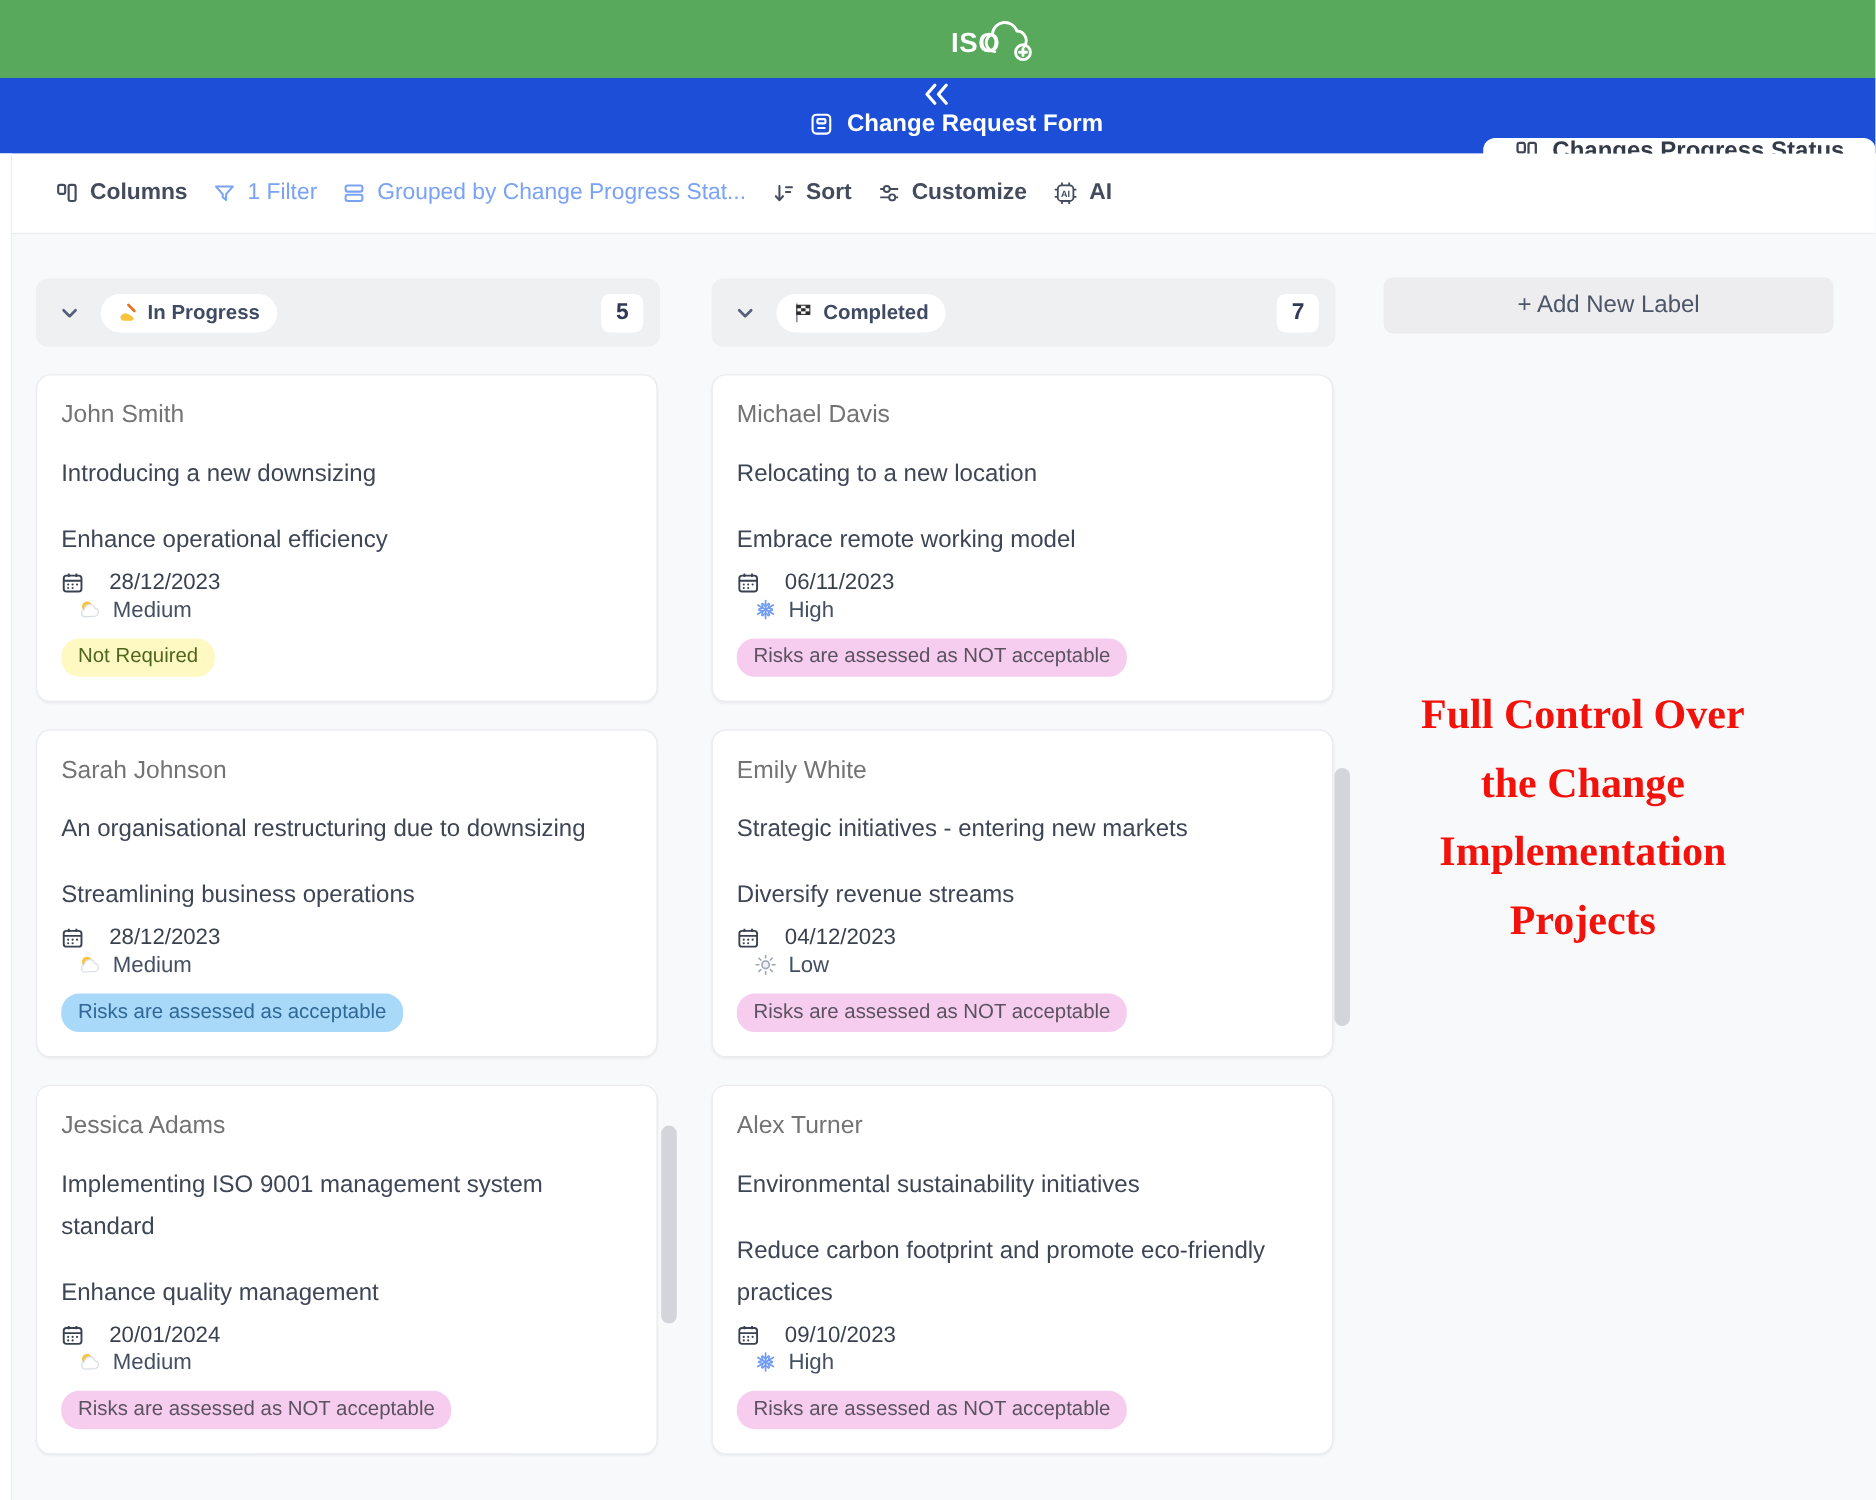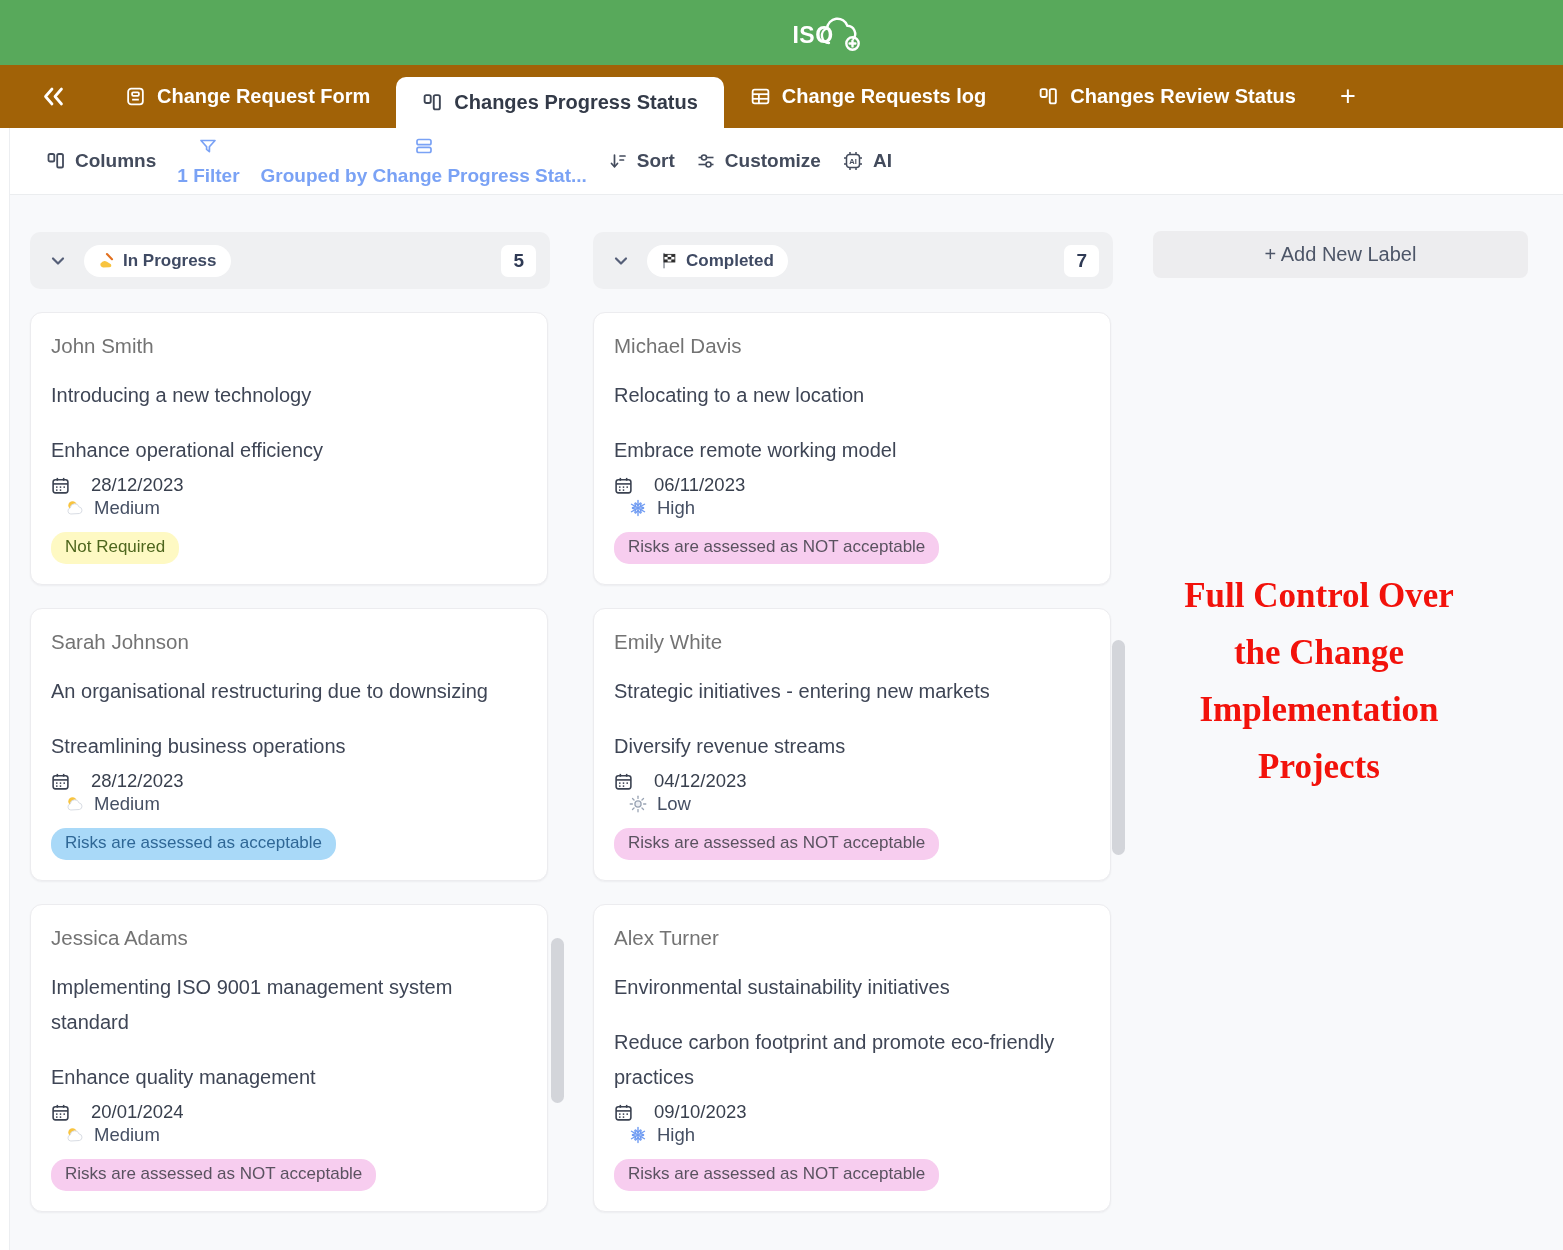--- a/index.html
+++ b/index.html
@@ -6,29 +6,29 @@
   html,body { width:1563px; height:1250px; }
   body {
     font-family:"Liberation Sans","DejaVu Sans",sans-serif;
     background:#f8f9fb; position:relative; overflow:hidden; color:#3e4555;
   }
   
   .topbar { height:65px; background:#58a95b; display:flex; align-items:center; justify-content:center; }
   .logo { display:flex; align-items:flex-end; position:relative; margin-left:80px; }
   .logo-text { color:#fff; font-weight:bold; font-size:23px; letter-spacing:.5px; line-height:1; padding-bottom:3px;margin-left:13px; }
   .logo-cloud { margin-left:-16px; margin-bottom:-4px; }
-  .tabbar { height:63px; background:#a16207; display:flex; align-items:center; padding-left:40px; }
+  .tabbar { height:63px; background:#1d4ed8; display:flex; align-items:center; padding-left:30px;flex-direction:column; }
   .collapse-btn { background:none; border:none; cursor:pointer; margin-right:32px; display:flex; }
   .tab { display:flex; align-items:center; gap:11px; color:#fff; font-size:20px; font-weight:600; padding:0 26px; height:100%; cursor:pointer; }
   .tab.active { background:#fff; color:#333a48; height:51px; align-self:flex-end; border-radius:10px 10px 0 0; }
   .addtab { background:none; border:none; color:#fff; font-size:27px; font-weight:400; margin-left:18px; cursor:pointer; line-height:1; }
   
   .toolbar { height:67px; background:#fff; border-bottom:1px solid #ebedef; display:flex; align-items:center; padding-left:46px; gap:21px; position:relative; }
   .tool { display:flex; align-items:center; gap:9px; font-size:19px; font-weight:600; color:#434b5c; cursor:pointer; background:none; border:none; }
-  .tool.blue { color:#7aa2f5; font-weight:700;flex-direction:column; }
+  .tool.blue { color:#7aa2f5; font-weight:400; }
   
   .left-rail { position:absolute; left:0; top:128px; width:10px; height:1122px; background:#fff; border-right:1px solid #eceef1; z-index:5; }
   
   .board { position:absolute; left:0; top:195px; width:1563px; height:1055px; background:#f8f9fb; overflow:hidden; }
   .col { position:absolute; top:37px; width:520px; }
   .col-1 { left:30px; } .col-2 { left:593px; }
   .col-head { height:57px; background:#eff0f2; border-radius:10px; display:flex; align-items:center; padding:0 14px 0 18px; }
   .chev-btn { background:none; border:none; cursor:pointer; display:flex; margin-right:16px; }
   .group-pill { background:#fff; border-radius:16px; padding:6px 14px; display:flex; align-items:center; gap:8px; font-size:17px; font-weight:600; color:#3f4a63; cursor:pointer; }
   .spacer { flex:1; }
@@ -180,21 +180,21 @@
           <line x1="9.5" y1="2.2" x2="14.8" y2="7.6" stroke="#e2701f" stroke-width="2.3" stroke-linecap="round"></line>
         </svg>
         <span>In Progress</span>
       </span>
       <span class="spacer"></span>
       <span class="count-box">5</span>
     </div>
 
     <article class="card">
       <h3 class="card-name">John Smith</h3>
-      <p class="card-line">Introducing a new technology</p>
+      <p class="card-line">Introducing a new downsizing</p>
       <p class="card-line">Enhance operational efficiency</p>
       <div class="date-row">
         <svg width="19" height="19" viewBox="0 0 18 18" fill="none" stroke="#3a4150" stroke-width="1.5">
           <rect x="2" y="3.5" width="14" height="12.5" rx="2.2"></rect>
             <line x1="2" y1="7.5" x2="16" y2="7.5"></line>
             <line x1="6" y1="1.8" x2="6" y2="4.5"></line>
             <line x1="12" y1="1.8" x2="12" y2="4.5"></line>
           <g fill="#3a4150" stroke="none">
               <circle cx="5.5" cy="10.5" r=".85"></circle>
               <circle cx="9" cy="10.5" r=".85"></circle>

